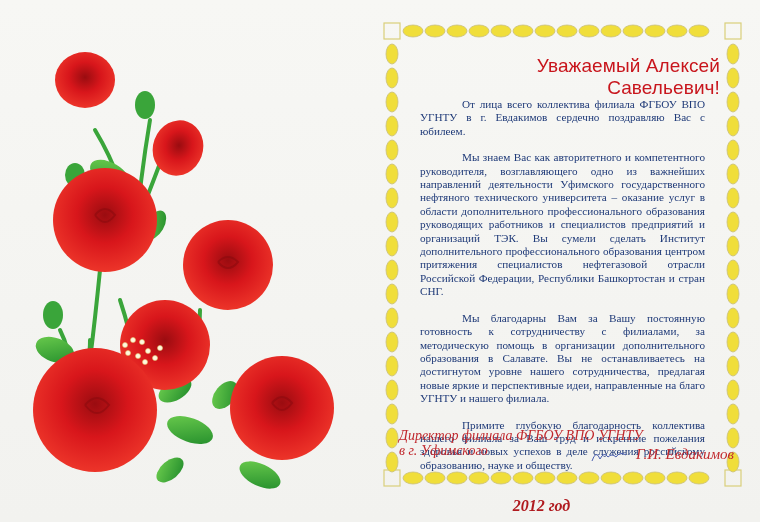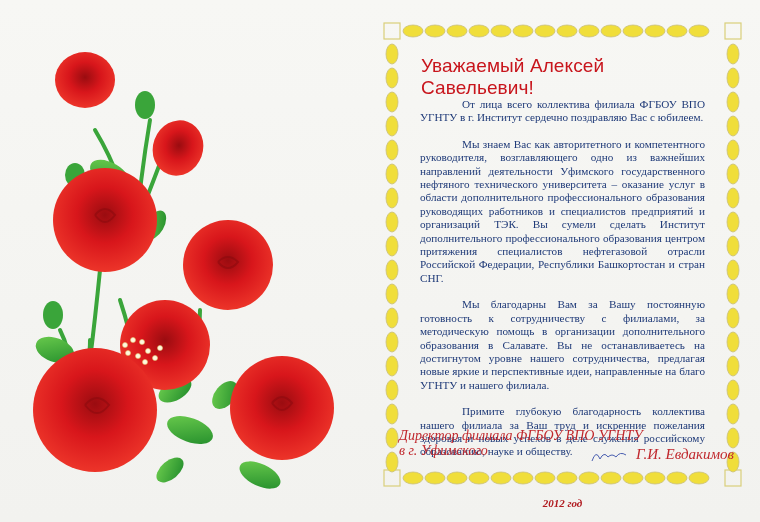--- a/index.html
+++ b/index.html
@@ -16,39 +16,39 @@
       box-sizing: border-box;
     }
     .border-top, .border-bottom, .border-left, .border-right { position: absolute; }
     .border-top { left: 0; top: 0; width: 100%; height: 18px; }
     .border-bottom { left: 0; bottom: 0; width: 100%; height: 18px; }
     .border-left { left: 0; top: 0; width: 18px; height: 100%; }
     .border-right { right: 0; top: 0; width: 18px; height: 100%; }
     .content { position: absolute; left: 22px; right: 22px; top: 22px; bottom: 22px; }
     .title {
       position: absolute; left: 16px; right: 0; top: 11px;
-      text-align: left; color: #c8151c;
+      text-align: right; color: #c8151c;
       font-family: "Liberation Sans", sans-serif;
       font-size: 19px; letter-spacing: 0.1px;
     }
     .body-text {
       position: absolute; left: 15px; right: 15px; top: 54px;
       color: #1f3a78; font-size: 11.2px; line-height: 13.4px;
       text-align: justify;
     }
     .body-text p { margin: 0 0 13px 0; text-indent: 42px; }
     .signature {
       position: absolute; left: 16px; top: 406px; width: 320px;
       color: #c0282d; font-style: italic; font-size: 14px; line-height: 15px;
     }
     .sig-name { position: absolute; left: 245px; top: 428px; color: #c0282d; font-style: italic; font-size: 15px; }
     .sig-scribble { position: absolute; left: 198px; top: 425px; width: 38px; height: 18px; }
     .year {
-      position: absolute; left: 383px; width: 359px; top: 497px;
-      text-align: center; color: #b01a1f; font-style: italic; font-weight: bold; font-size: 11px;
+      position: absolute; left: 362px; width: 359px; top: 497px;
+      text-align: center; color: #b01a1f; font-style: italic; font-weight: bold; font-size: 16px;
     }
   </style>
 </head>
 <body>
 
 <div class="page">
 
   <svg class="roses" viewBox="0 0 380 482">
     <defs>
       <radialGradient id="rg" cx="50%" cy="45%" r="60%">
@@ -206,21 +206,21 @@
           <ellipse cx="9" cy="368" rx="6" ry="10"></ellipse>
           <ellipse cx="9" cy="392" rx="6" ry="10"></ellipse>
           <ellipse cx="9" cy="416" rx="6" ry="10"></ellipse>
           <ellipse cx="9" cy="440" rx="6" ry="10"></ellipse>
       </g>
     </svg>
 
     <div class="content">
       <div class="title">Уважаемый Алексей Савельевич!</div>
       <div class="body-text">
-        <p>От лица всего коллектива филиала ФГБОУ ВПО УГНТУ в г. Институт сердечно поздравляю Вас с юбилеем.</p>
+        <p>От лица всего коллектива филиала ФГБОУ ВПО УГНТУ в г. Евдакимов сердечно поздравляю Вас с юбилеем.</p>
         <p>Мы знаем Вас как авторитетного и компетентного руководителя, возглавляющего одно из важнейших направлений деятельности Уфимского государственного нефтяного технического университета – оказание услуг в области дополнительного профессионального образования руководящих работников и специалистов предприятий и организаций ТЭК. Вы сумели сделать Институт дополнительного профессионального образования центром притяжения специалистов нефтегазовой отрасли Российской Федерации, Республики Башкортостан и стран СНГ.</p>
         <p>Мы благодарны Вам за Вашу постоянную готовность к сотрудничеству с филиалами, за методическую помощь в организации дополнительного образования в Салавате. Вы не останавливаетесь на достигнутом уровне нашего сотрудничества, предлагая новые яркие и перспективные идеи, направленные на благо УГНТУ и нашего филиала.</p>
         <p>Примите глубокую благодарность коллектива нашего филиала за Ваш труд и искренние пожелания здоровья и новых успехов в деле служения российскому образованию, науке и обществу.</p>
       </div>
     </div>
   </div>
 
   <div class="signature" style="left:399px;top:428px;">
     <div>Директор филиала ФГБОУ ВПО УГНТУ</div>
     <div>в г. Уфимского</div>

